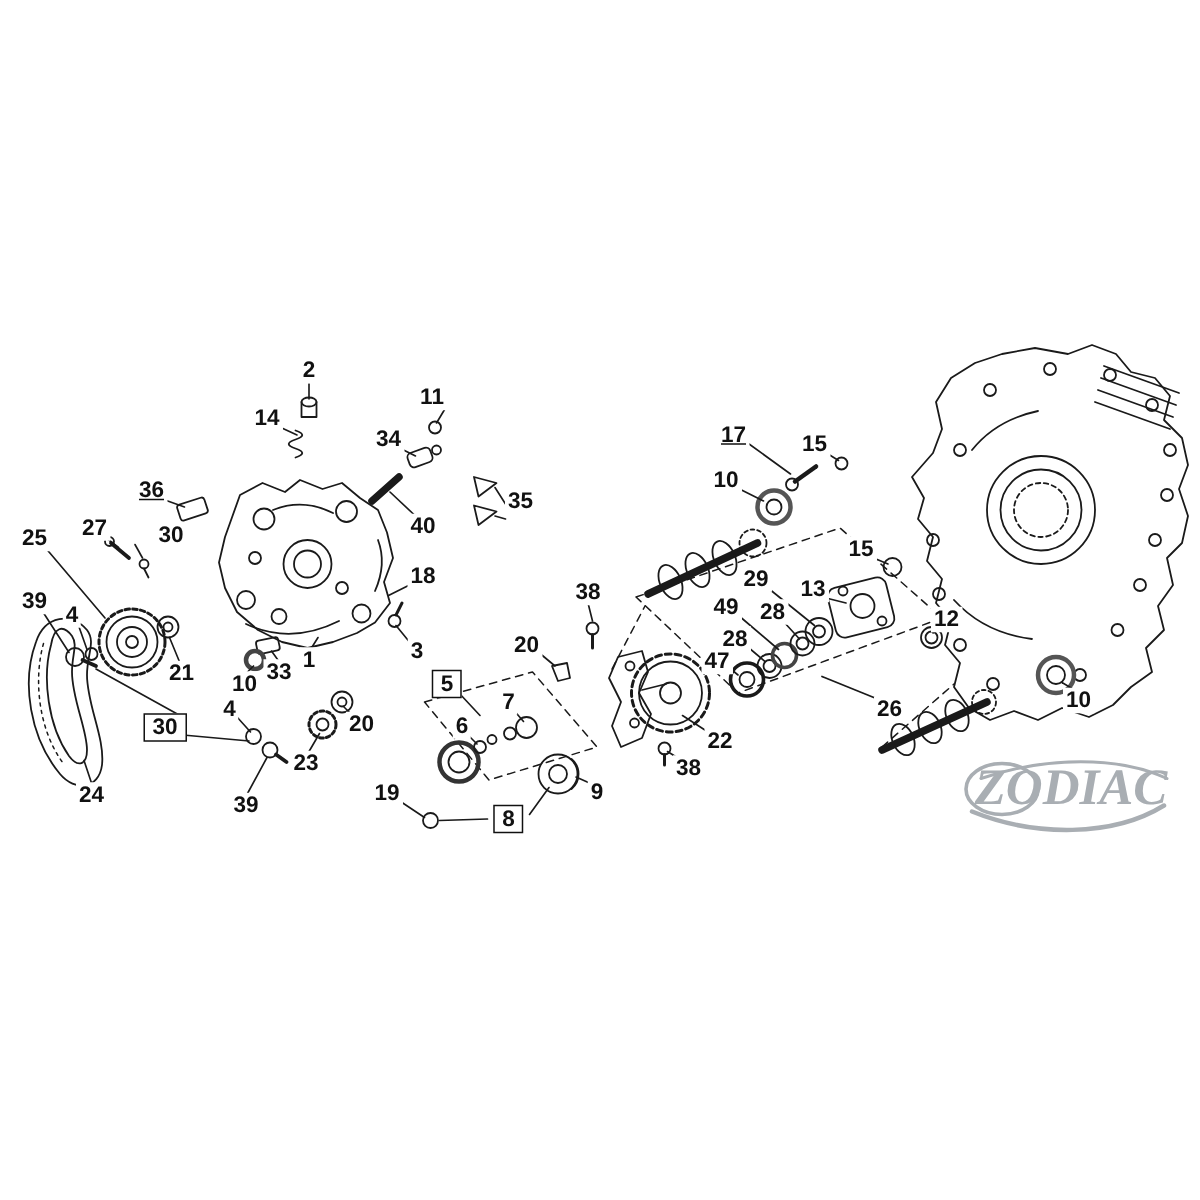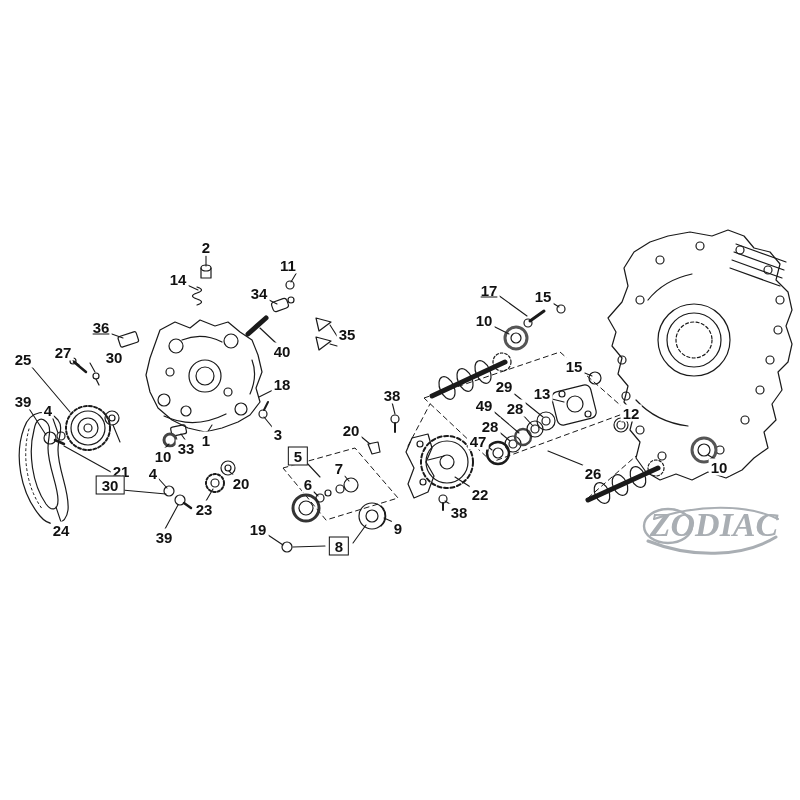--- a/index.html
+++ b/index.html
@@ -292,21 +292,21 @@
       <div class="part-label" style="left: 542px; top: 393px;">13</div>
       <div class="part-label" style="left: 484px; top: 405px;">49</div>
       <div class="part-label" style="left: 515px; top: 408px;">28</div>
       <div class="part-label" style="left: 631px; top: 413px; text-align: right;">12</div>
       <div class="part-label" style="left: 23px; top: 401px;">39</div>
       <div class="part-label" style="left: 48px; top: 410px;">4</div>
       <div class="part-label" style="left: 351px; top: 430px;">20</div>
       <div class="part-label" style="left: 490px; top: 426px;">28</div>
       <div class="part-label" style="left: 478px; top: 441px;">47</div>
       <div class="part-label" style="left: 278px; top: 434px;">3</div>
-      <div class="part-label" style="left: 121px; top: 471px;">21</div>
+      <div class="part-label" style="left: 121px; top: 449px;">21</div>
       <div class="part-label" style="left: 206px; top: 440px;">1</div>
       <div class="part-label" style="left: 186px; top: 448px;">33</div>
       <div class="part-label" style="left: 163px; top: 456px;">10</div>
       <div class="part-label boxed" style="left: 298px; top: 456px;">5</div>
       <div class="part-label" style="left: 593px; top: 473px;">26</div>
       <div class="part-label" style="left: 719px; top: 467px;">10</div>
       <div class="part-label" style="left: 339px; top: 468px;">7</div>
       <div class="part-label" style="left: 480px; top: 494px;">22</div>
       <div class="part-label boxed" style="left: 110px; top: 485px;">30</div>
       <div class="part-label" style="left: 308px; top: 484px;">6</div>

